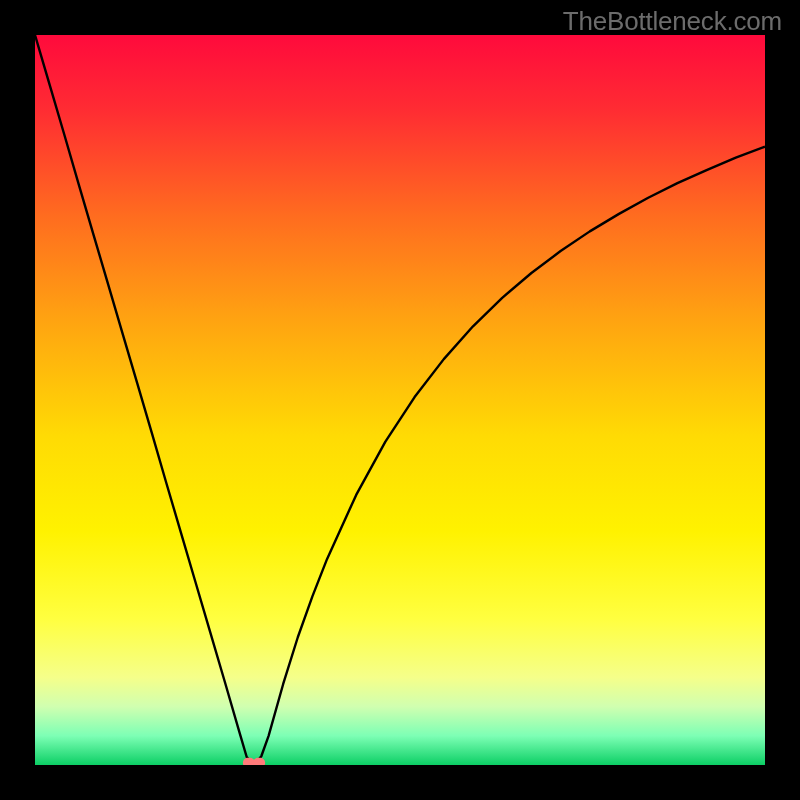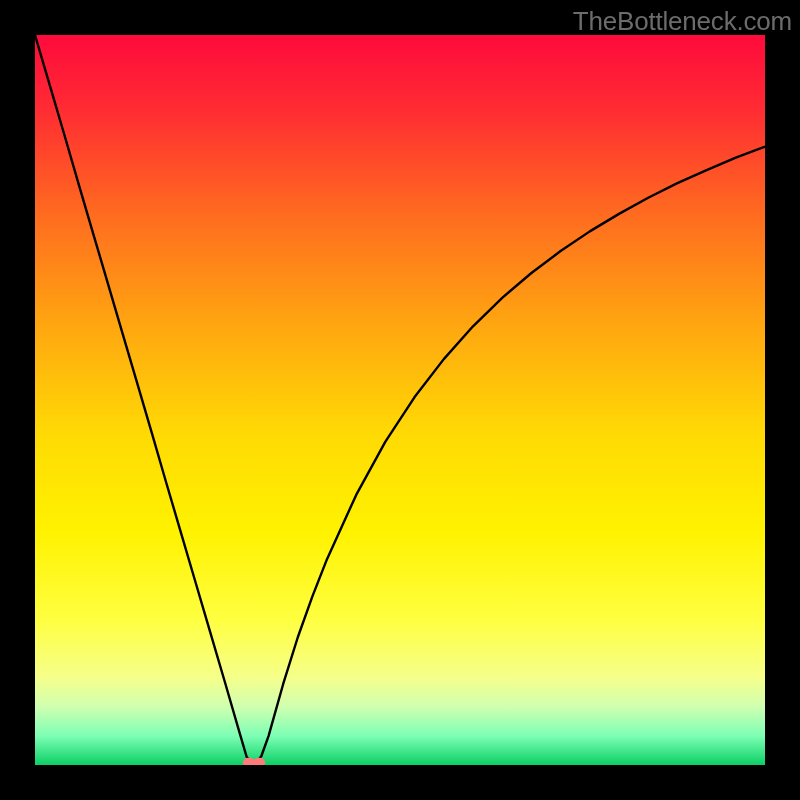--- a/index.html
+++ b/index.html
@@ -22,21 +22,21 @@
   .plot {
     position: absolute;
     top: 35px;
     left: 35px;
     width: 730px;
     height: 730px;
   }
   .watermark {
     position: absolute;
     top: 6px;
-    right: 8px;
+    right: 18px;
     color: #6c6c6c;
     font-size: 26px;
     font-weight: 500;
     letter-spacing: -0.2px;
   }
   svg { display: block; }
 </style>
 </head>
 <body>
 

